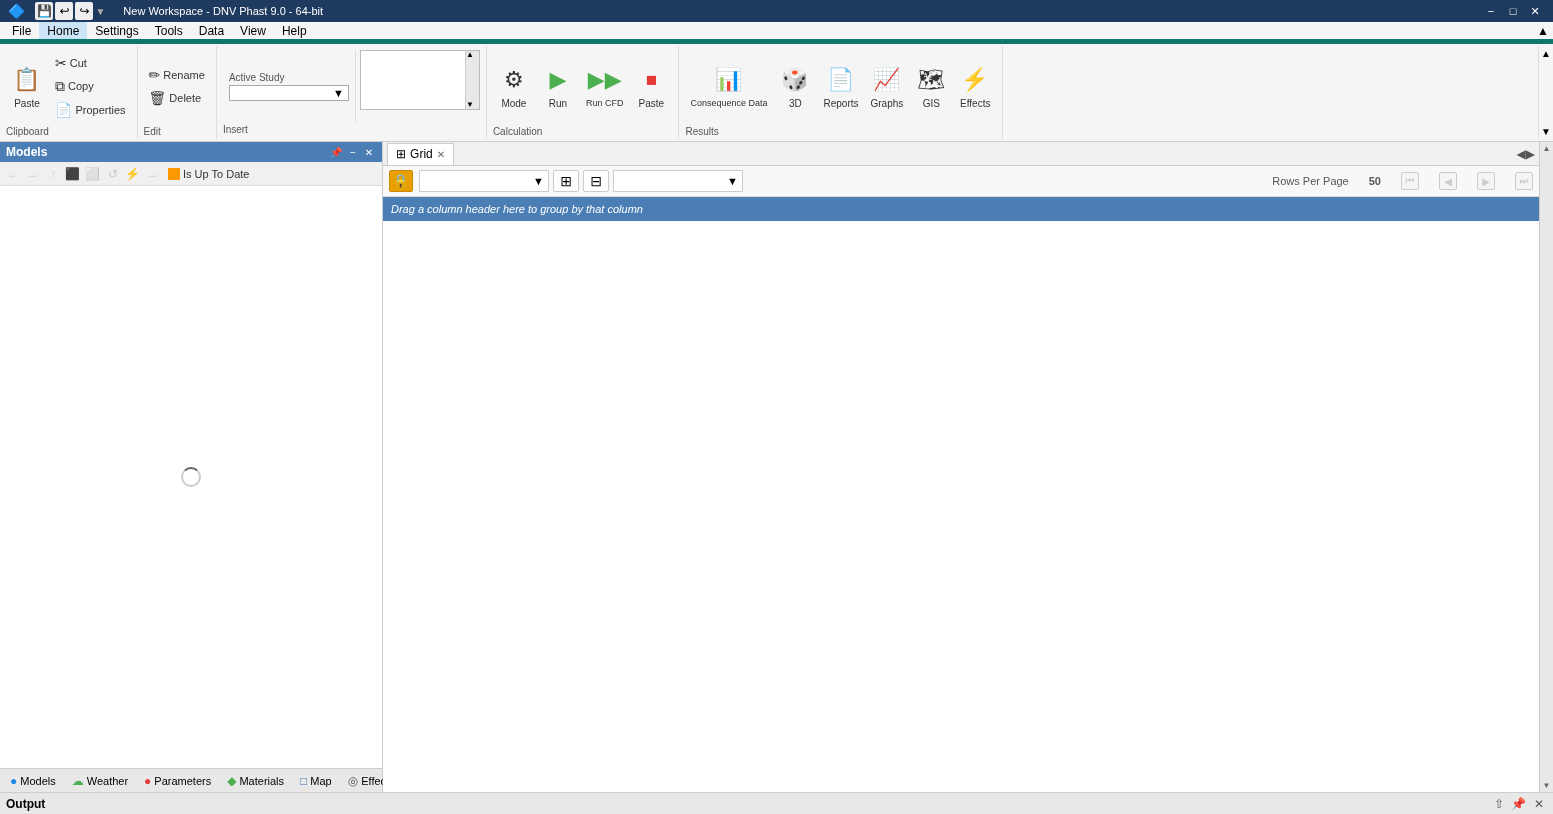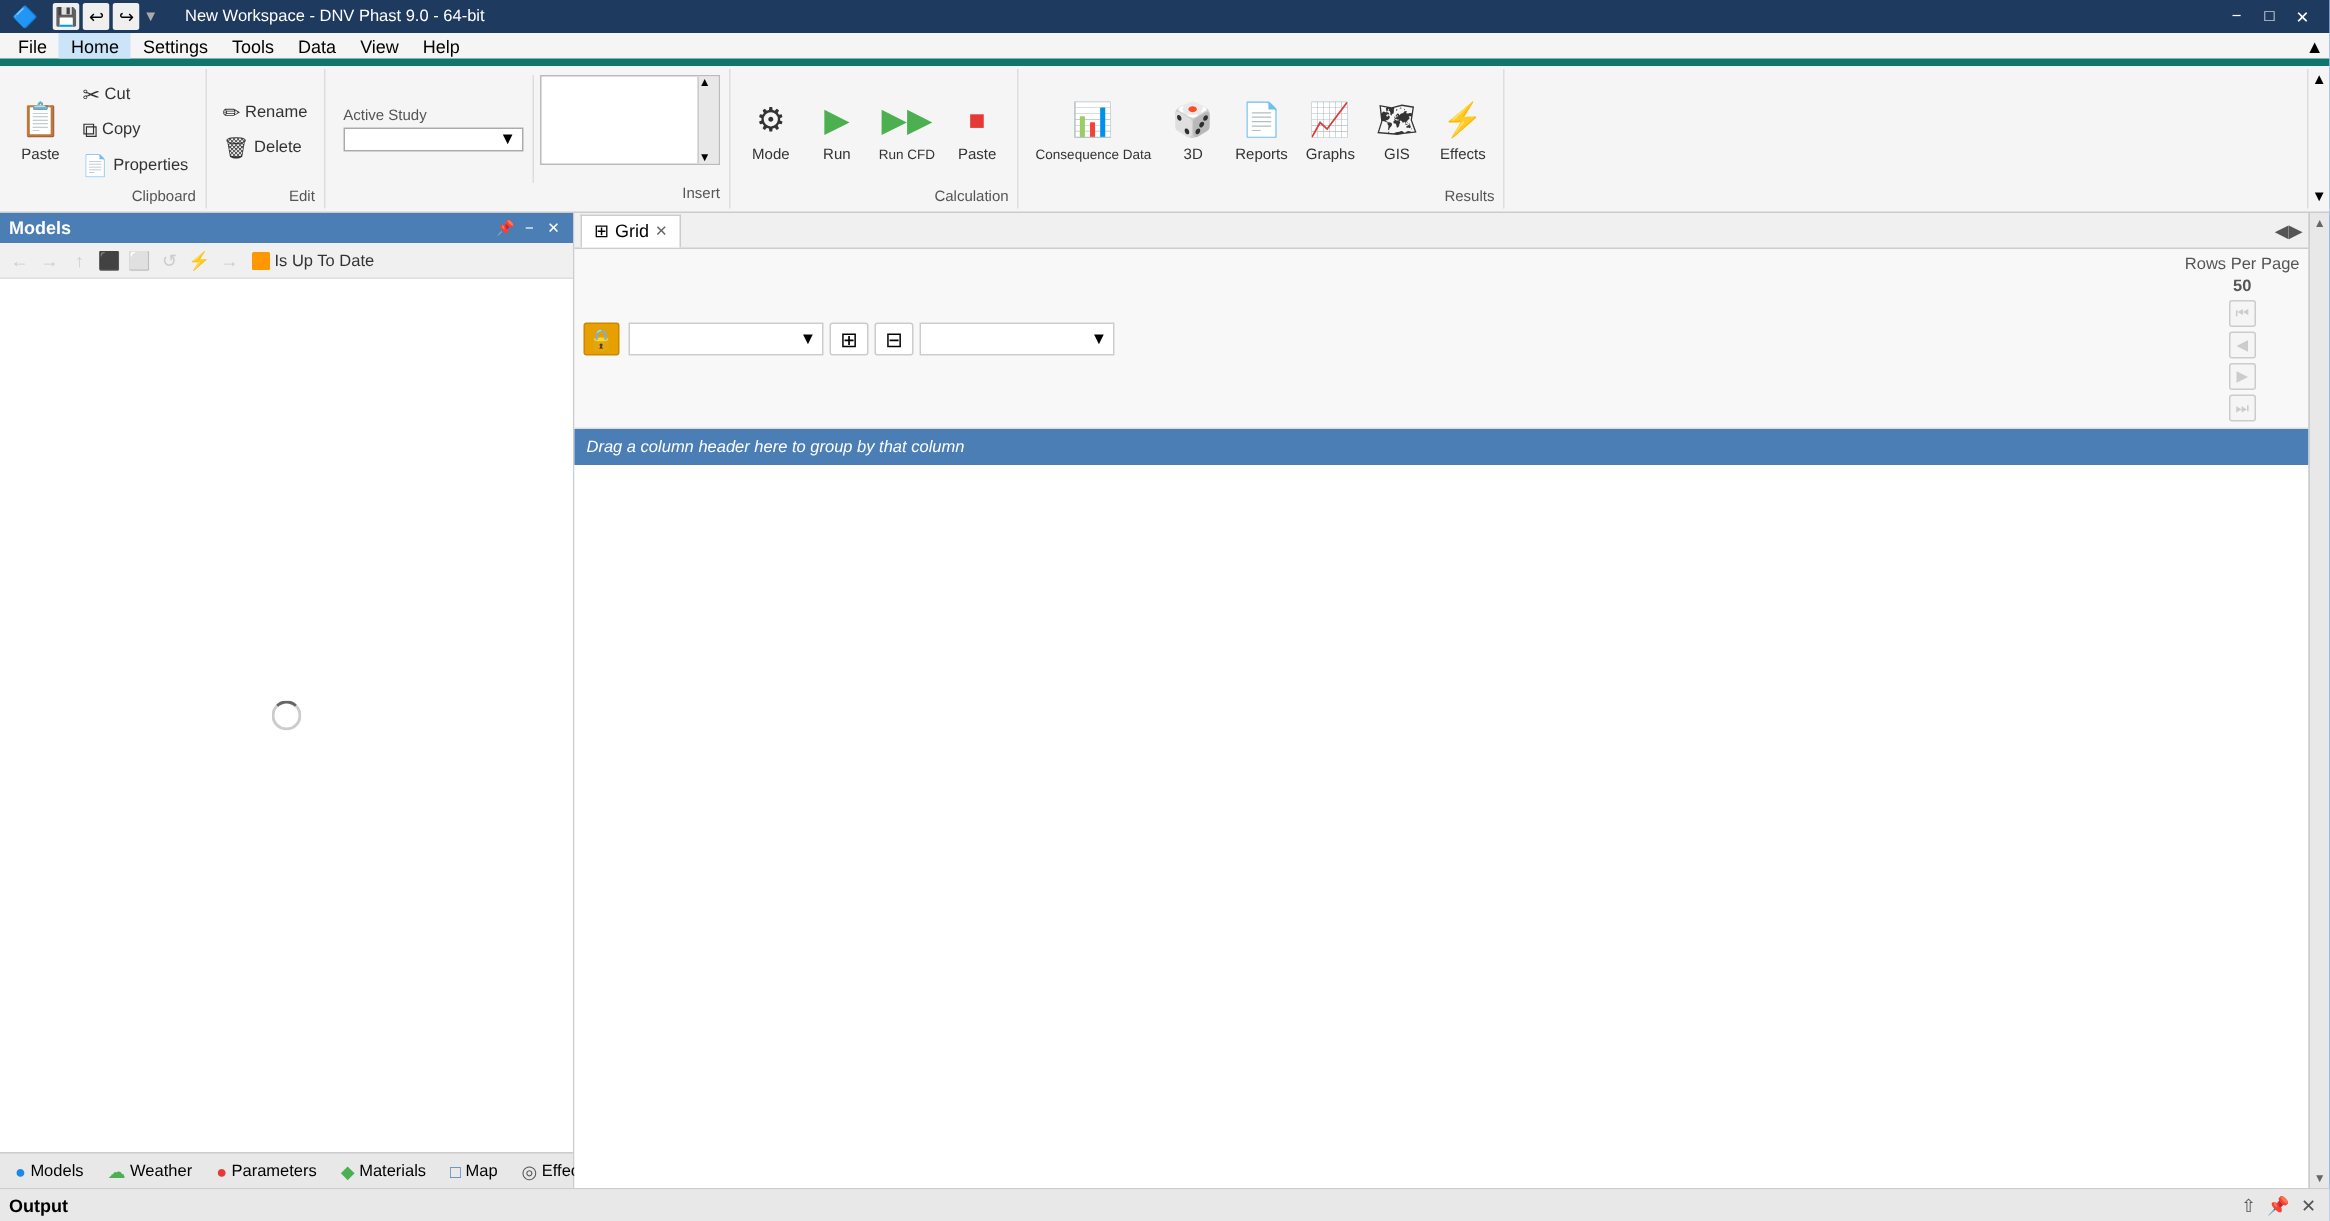--- a/index.html
+++ b/index.html
@@ -65,21 +65,21 @@
     }
     .ribbon-group-content {
       display: flex;
       align-items: center;
       gap: 2px;
       flex: 1;
     }
     .ribbon-group-label {
       font-size: 10px;
       color: #555;
-      text-align: right;
+      text-align: left;
       margin-top: 2px;
       width: 100%;
     }
 
     .ribbon-btn-large {
       display: flex;
       flex-direction: column;
       align-items: center;
       padding: 2px 4px;
       cursor: pointer;
@@ -172,21 +172,21 @@
       border-left: 1px solid #ccc;
       display: flex;
       flex-direction: column;
       justify-content: space-between;
     }
 
     
     #main-area {
       display: flex;
       height: calc(814px - 22px - 22px - 98px - 22px);
-      background: #3b82f6;
+      background: #f97316;
     }
 
     
     #left-panel {
       width: 383px;
       display: flex;
       flex-direction: column;
       border-right: 1px solid #ccc;
       background: #fff;
     }
@@ -377,24 +377,23 @@
       align-items: center;
       justify-content: center;
       font-size: 14px;
       border-radius: 2px;
     }
 
     .rows-per-page {
       margin-left: auto;
       display: flex;
       align-items: center;
-      gap: 3px;
+      gap: 20px;
       font-size: 11px;
       color: #555;
-      flex-direction: column;
     }
     .rows-per-page-value {
       font-weight: bold;
       font-size: 11px;
     }
     .page-nav-btn {
       width: 18px;
       height: 18px;
       border: 1px solid #ccc;
       background: white;

